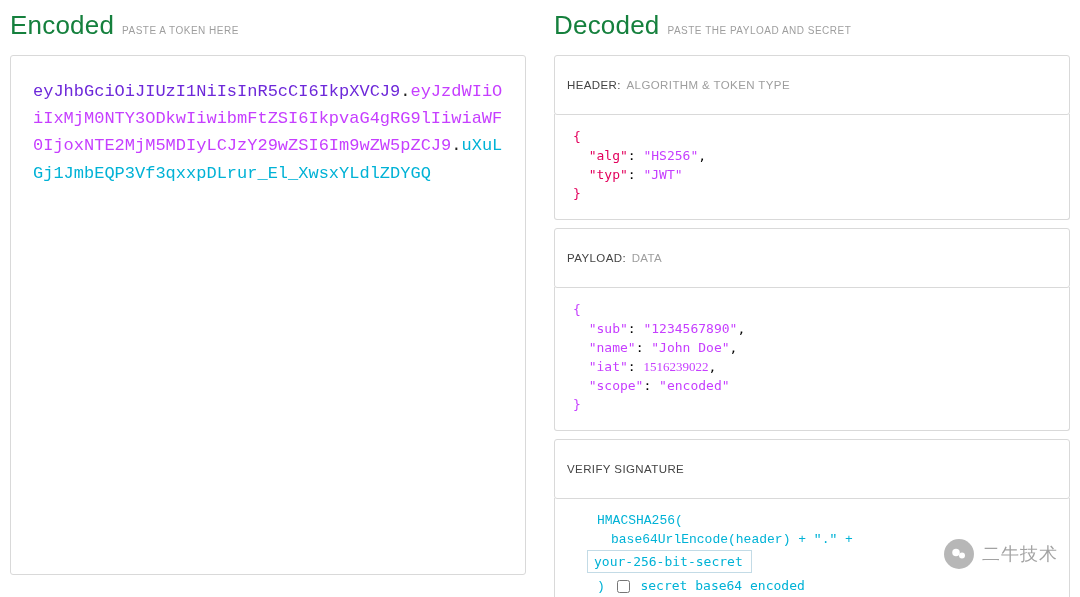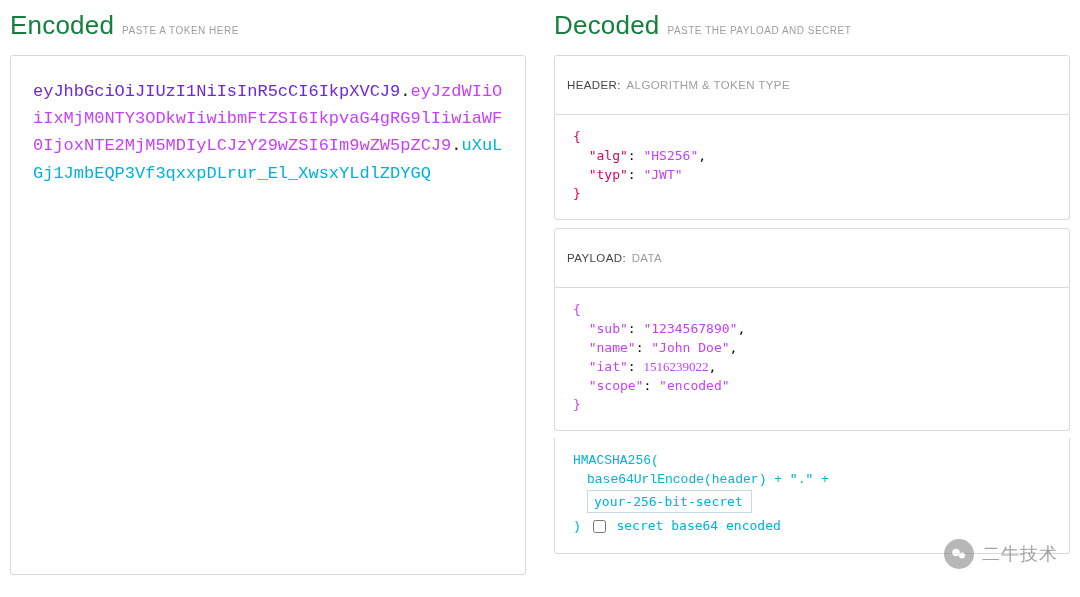--- a/index.html
+++ b/index.html
@@ -78,21 +78,21 @@
     font-family: ui-monospace, SFMono-Regular, Consolas, "Liberation Mono", Menlo, monospace;
     font-size: 13px;
     line-height: 1.45;
   }
   .json-brace { color: #d8125b; }
   .json-key { color: #d8125b; }
   .json-val { color: #c63eff; }
   .json-num { color: #c63eff; font-family: Liberation Serif, serif; }
   .header-json .json-brace, .header-json .json-key { color: #e3005c; }
   .payload-json .json-brace, .payload-json .json-key { color: #c63eff; }
-  .sig-text { color: #00b2d6; }
+  .sig-text { color: #00b2d6; margin-left: 24px; }
   .sig-indent { display: block; padding-left: 14px; }
 
   .secret-input {
     font-family: ui-monospace, SFMono-Regular, Consolas, monospace;
     font-size: 13px;
     color: #00b2d6;
     border: 1px solid #c3dbe6;
     padding: 3px 6px;
     width: 165px;
     outline: none;
@@ -173,20 +173,23 @@
 <pre style="margin:0;"><span class="json-brace">{</span>
   <span class="json-key">"sub"</span>: <span class="json-val">"<span>1234567890</span>"</span>,
   <span class="json-key">"name"</span>: <span class="json-val">"<span>John Doe</span>"</span>,
   <span class="json-key">"iat"</span>: <span class="json-num">1516239022</span>,
   <span class="json-key">"scope"</span>: <span class="json-val">"<span>encoded</span>"</span>
 <span class="json-brace">}</span></pre>
       </div>
     </div>
 
     <div class="section">
+      <div class="section-head">
+        <span>VERIFY SIGNATURE</span>
+      </div>
       <div class="section-body">
         <div class="sig-text">HMACSHA256(</div>
         <span class="sig-text sig-indent">base64UrlEncode(header) + "." +</span>
         <span class="sig-indent">
           <input class="secret-input" type="text" placeholder="your-256-bit-secret" value="your-256-bit-secret" style="">
         </span>
         <div style="margin-top:4px;">
           <span class="sig-text">)</span>
           <input type="checkbox" class="secret-checkbox" style="">
           <span class="secret-label">secret base64 encoded</span>

